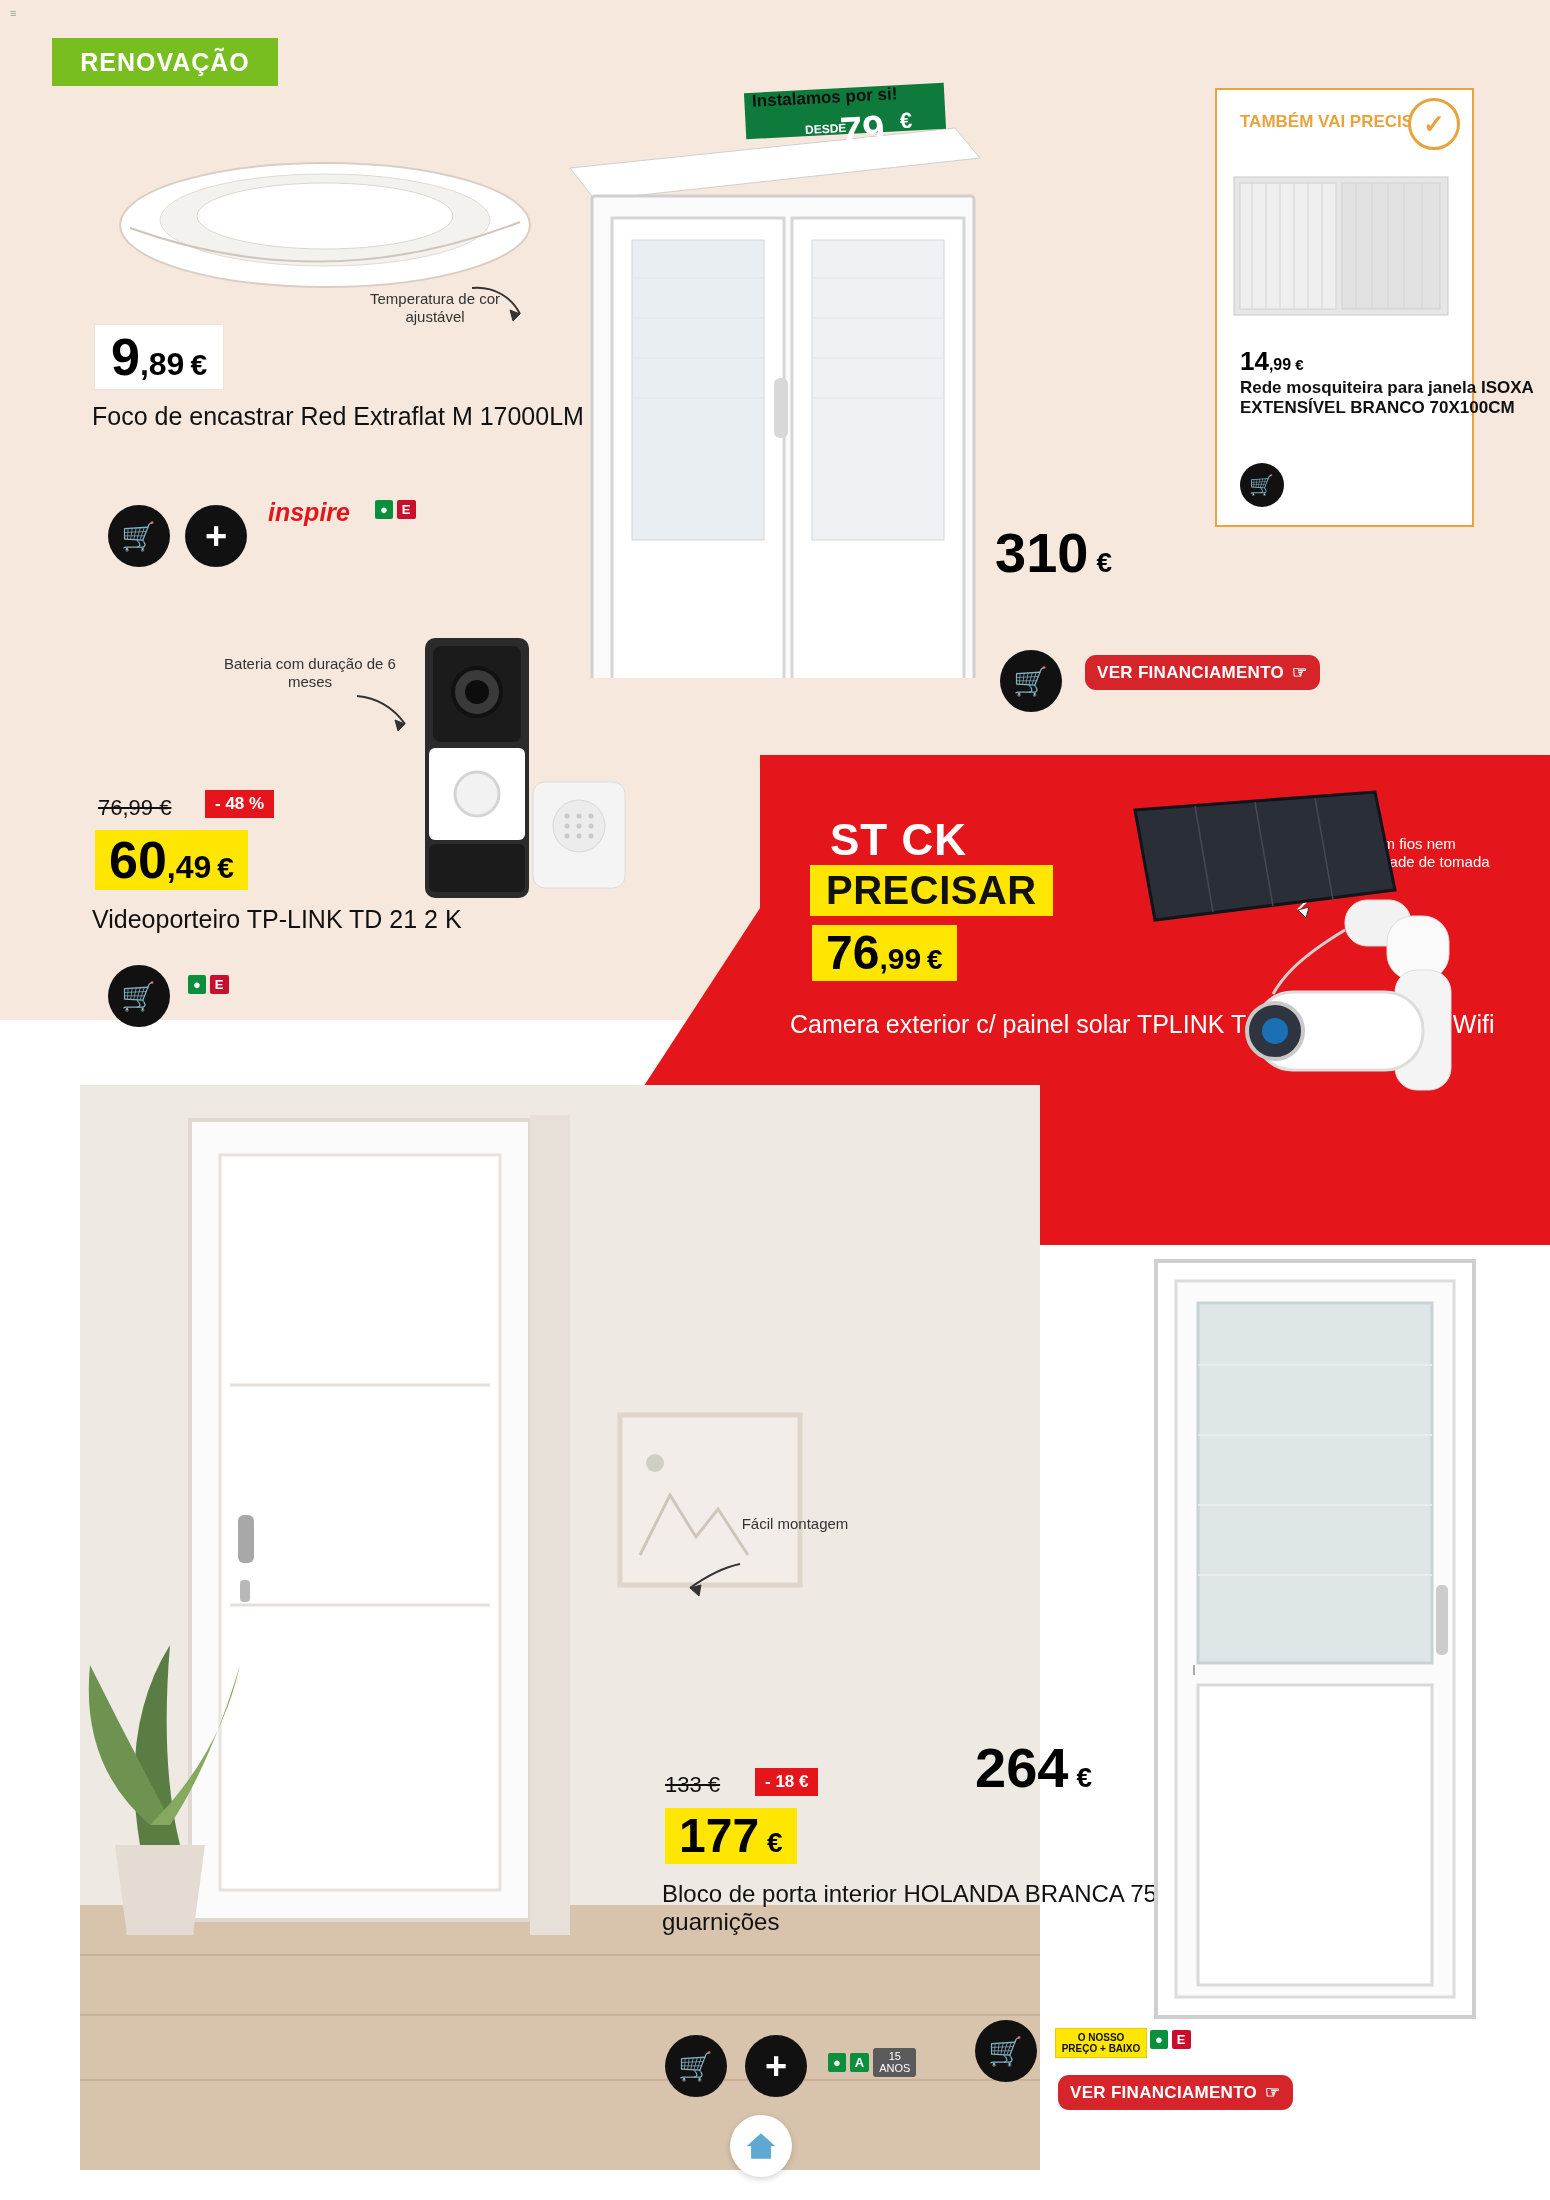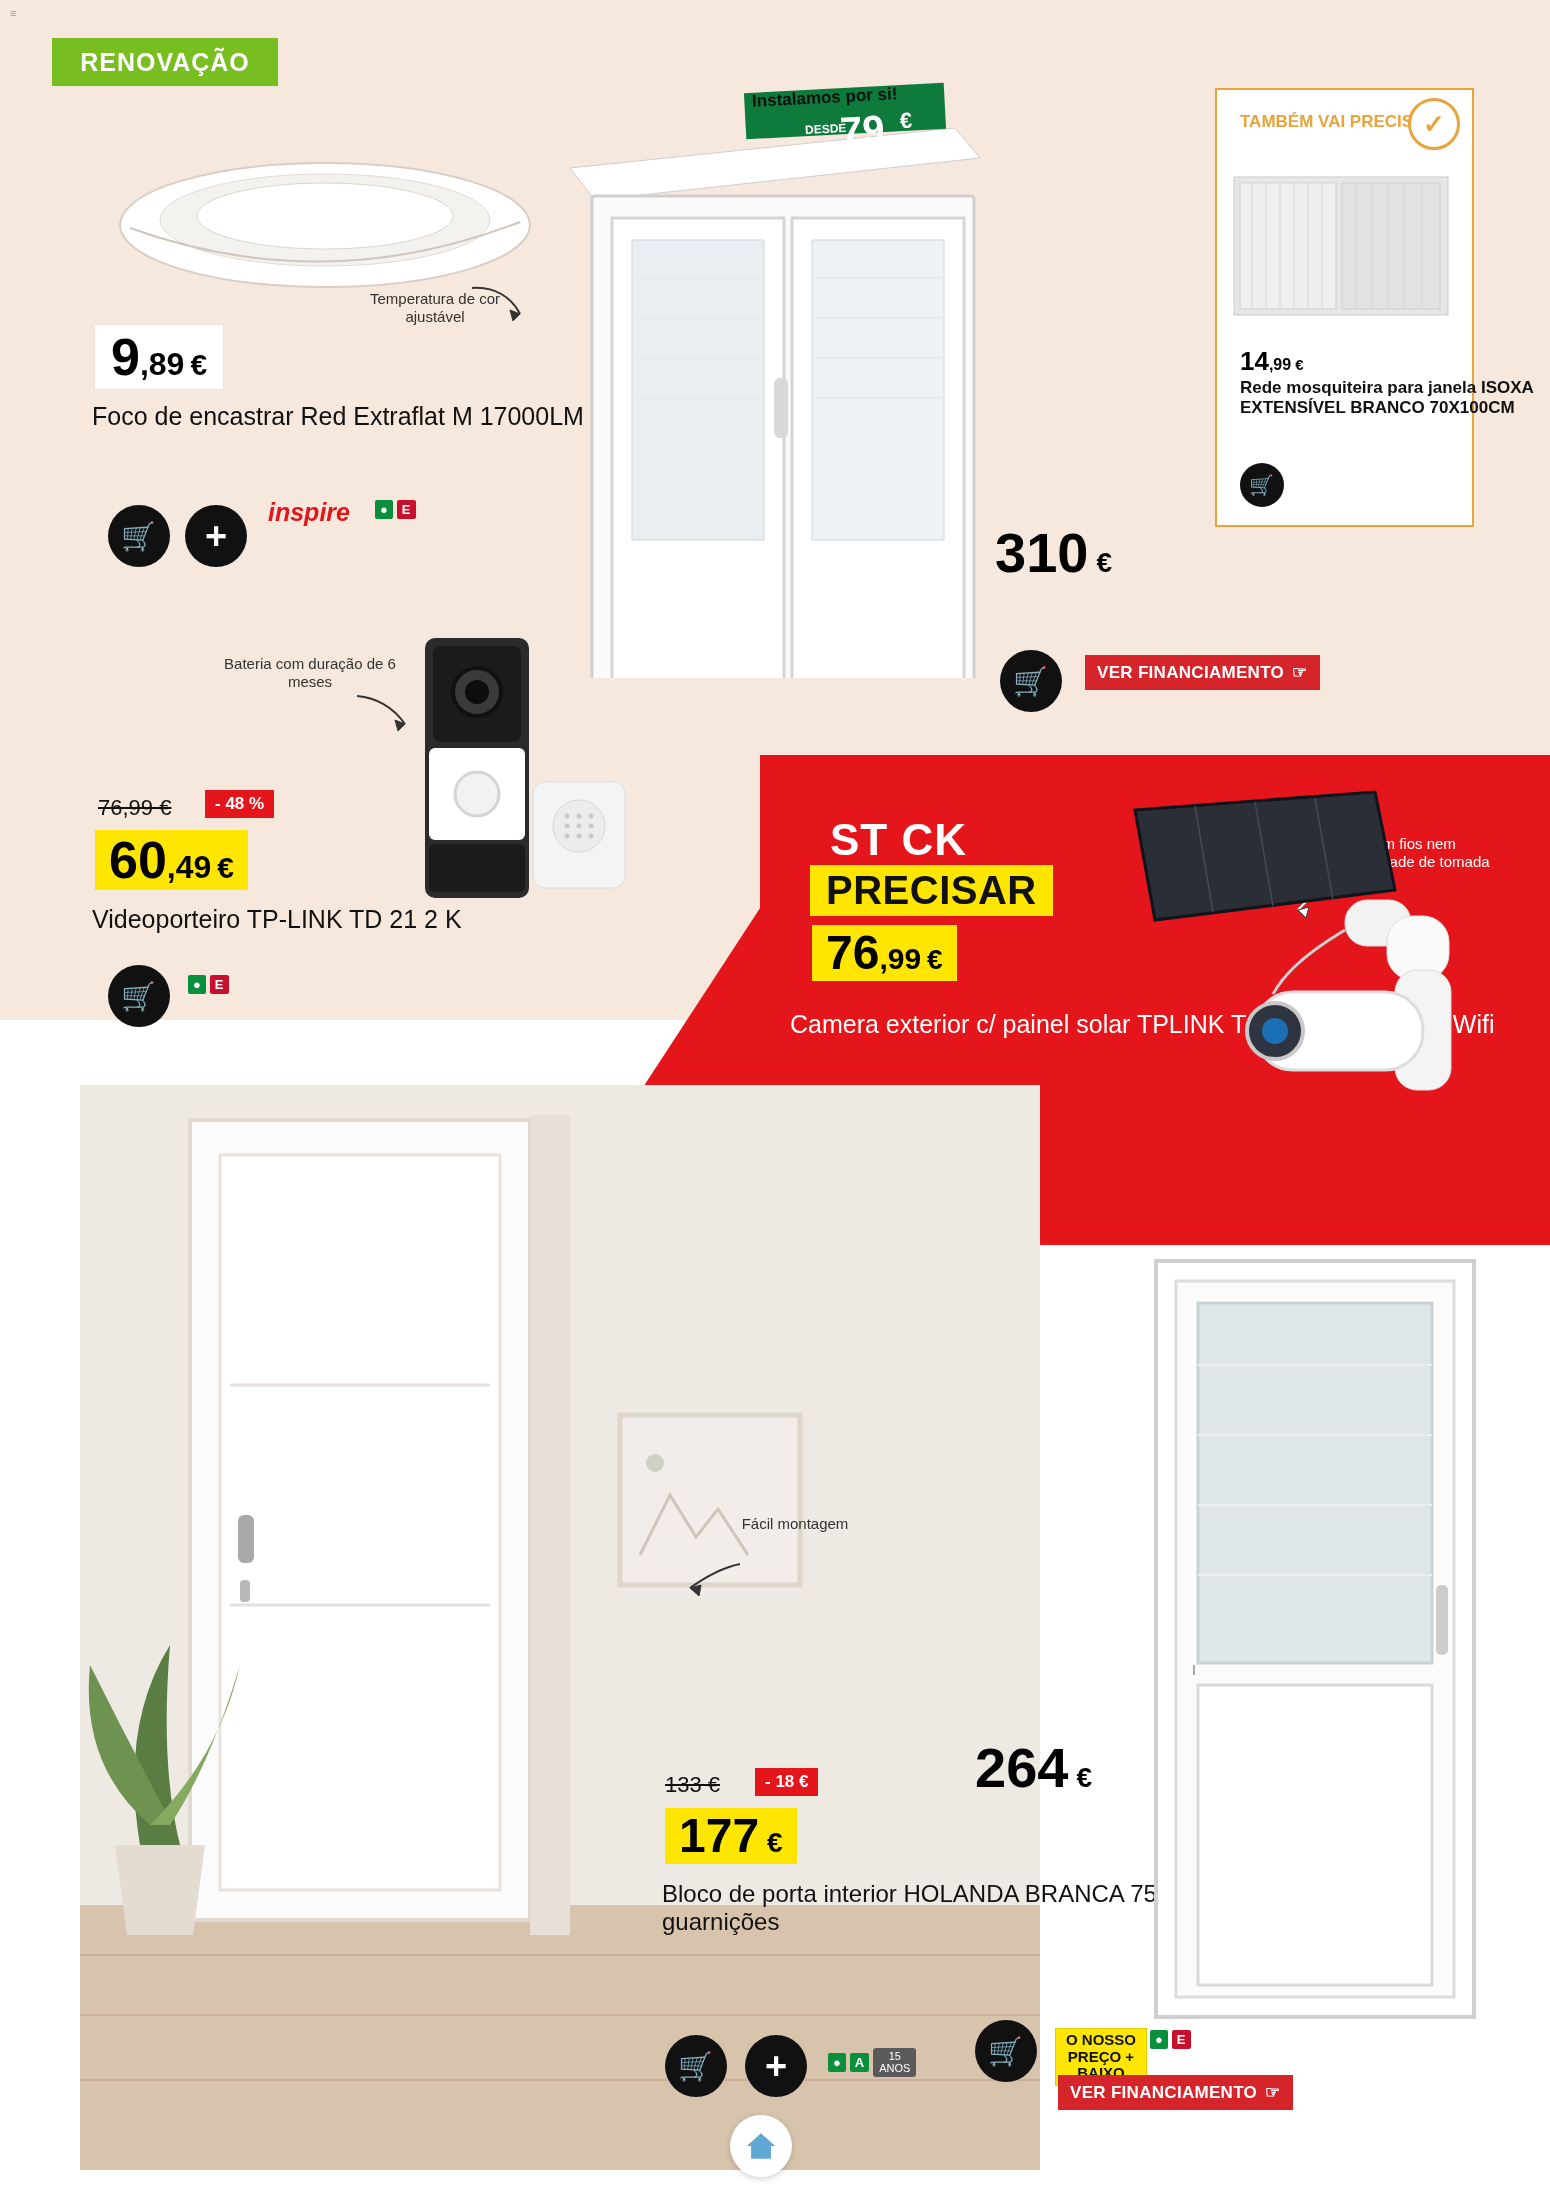--- a/index.html
+++ b/index.html
@@ -62,21 +62,21 @@
   .cart{
     position:absolute;border-radius:50%;background:#111;color:#fff;
     display:flex;align-items:center;justify-content:center;
   }
   .plus{
     position:absolute;border-radius:50%;background:#111;color:#fff;
     display:flex;align-items:center;justify-content:center;font-weight:bold;
   }
   .finance{
     position:absolute;background:#d6242b;color:#fff;font-weight:bold;
-    display:flex;align-items:center;gap:8px;padding:7px 12px;font-size:17px;letter-spacing:.3px;
+    display:flex;align-items:center;gap:8px;padding:7px 12px;font-size:17px;letter-spacing:.3px;border-radius:11px;
   }
   .oldprice{position:absolute;color:#111;font-size:22px;text-decoration:line-through;}
   .discount{
     position:absolute;background:#e4151b;color:#fff;font-weight:bold;font-size:17px;
     padding:4px 10px;
   }
 
   
   .callout{position:absolute;font-size:15px;color:#333;text-align:center;line-height:1.2;}
   .arrow{position:absolute;stroke:#333;fill:none;}
@@ -123,21 +123,21 @@
   }
   .wifi-chip{background:#fff;border-radius:3px;padding:2px 5px;font-size:13px;font-weight:bold;color:#111;}
 
   .inspire-logo{position:absolute;color:#e4151b;font-size:25px;font-weight:bold;font-style:italic;}
   .home-circle{
     position:absolute;width:62px;height:62px;border-radius:50%;background:#ffffff;
     box-shadow:0 2px 6px rgba(0,0,0,.18);display:flex;align-items:center;justify-content:center;
   }
   .corner-mark{position:absolute;left:10px;top:8px;color:#999;font-size:11px;line-height:1;}
   .badge-credit{
-    position:absolute;background:#ffe600;color:#111;font-size:15px;font-weight:bold;
+    position:absolute;background:#ffe600;color:#111;font-size:10px;font-weight:bold;
     padding:3px 5px;line-height:1.1;text-align:center;border:1px solid #e2cf00;
   }
 </style>
 </head>
 <body>
 
 <div class="page">
 
   <div class="beige-shape"></div>
   <div class="bottom-white"></div>

